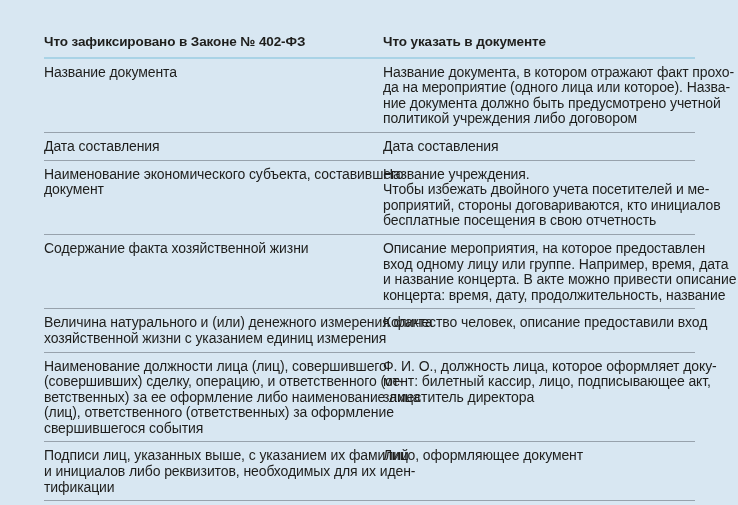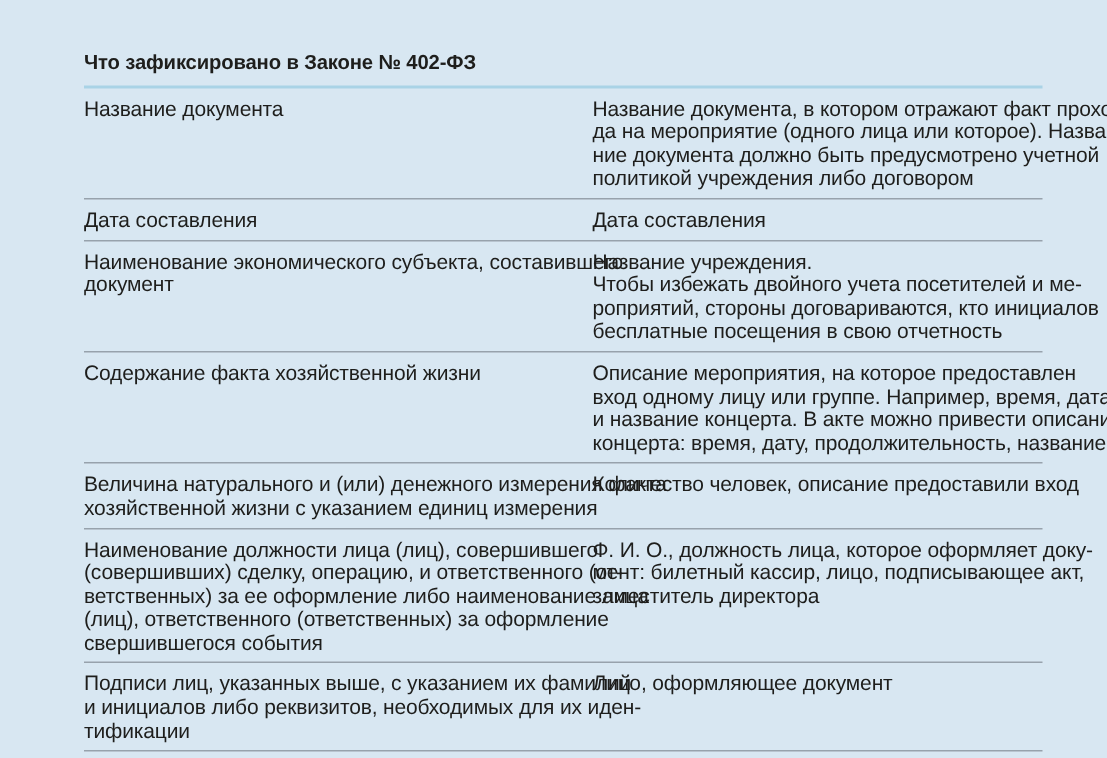--- a/index.html
+++ b/index.html
@@ -16,21 +16,20 @@
   }
   .table-wrap {
     margin: 34px 43px 0 44px;
     width: 651px;
   }
   .t-row {
     display: grid;
     grid-template-columns: 339px 1fr;
     border-bottom: 1px solid #97a2ac;
     padding: 6px 0 5px 0;
-    margin-left: 12px;
   }
   .t-row.header {
     border-bottom: 2px solid #a9d3e6;
     padding: 0 0 7px 0;
   }
   .cell {
     font-size: 14px;
     line-height: 15.6px;
     letter-spacing: -0.1px;
     white-space: pre;
@@ -41,20 +40,21 @@
     font-size: 13.5px;
     white-space: nowrap;
   }
 </style>
 </head>
 <body>
 
 <div class="table-wrap">
   <div class="t-row header">
     <div class="cell">Что зафиксировано в Законе № 402-ФЗ</div>
+    <div class="cell">Что указать в документе</div>
   </div>
   <div id="rows-container">
       <div class="t-row">
         <div class="cell">Название документа</div>
         <div class="cell">Название документа, в котором отражают факт прохо-
 да на мероприятие (одного лица или которое). Назва-
 ние документа должно быть предусмотрено учетной
 политикой учреждения либо договором</div>
       </div>
       <div class="t-row">

